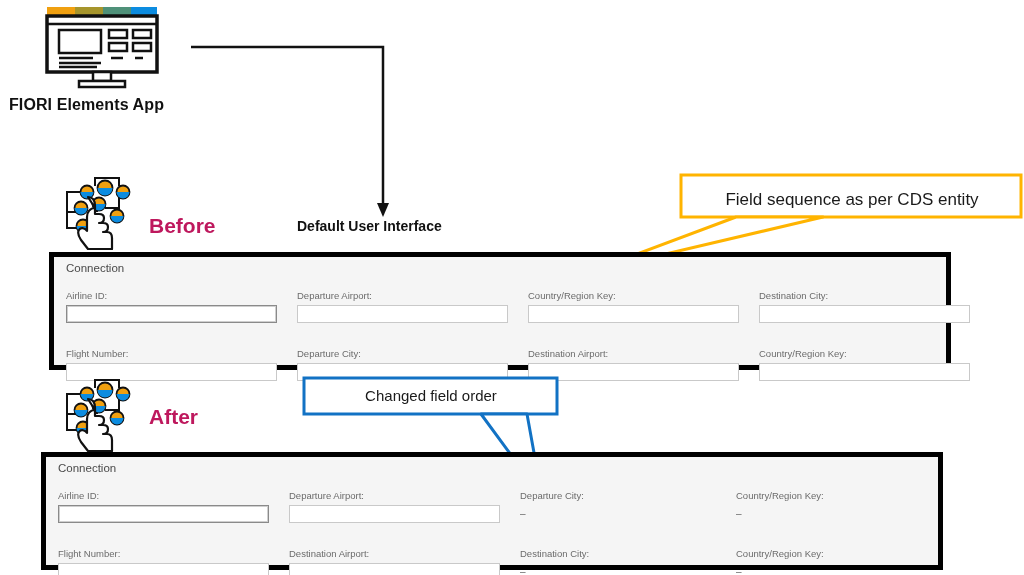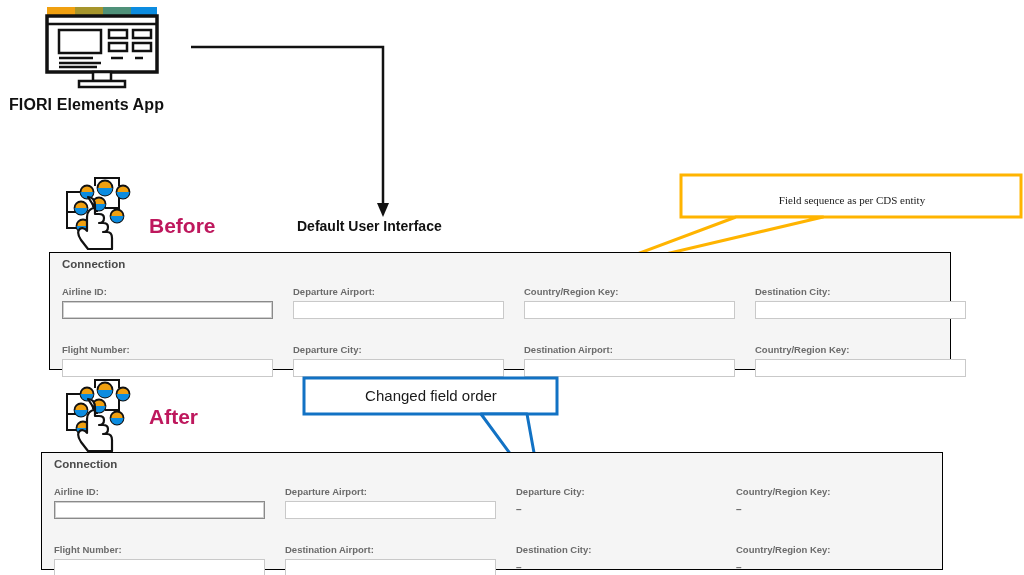--- a/index.html
+++ b/index.html
@@ -60,42 +60,40 @@
     color: #111111;
     white-space: nowrap;
   }
 
   
   #callout-yellow-svg { left: 570px; top: 165px; width: 454px; height: 115px; }
   #callout-yellow-text {
     left: 686px; top: 182px;
     width: 330px; height: 36px;
     display: flex; align-items: center; justify-content: center;
-    font-size: 11px;
+    font-size: 17px;
     color: #1a1a1a;
     white-space: nowrap;
-    font-family: Liberation Serif, serif;
   }
 
   #callout-blue-svg { left: 295px; top: 375px; width: 290px; height: 130px; }
   #callout-blue-text {
     left: 306px; top: 381px;
     width: 248px; height: 28px;
     display: flex; align-items: center; justify-content: center;
     font-size: 15px;
     color: #1a1a1a;
     white-space: nowrap;
   }
 
   
   .form-panel {
     background: #f5f5f5;
-    border: 1px solid #000000;
+    border: 5px solid #000000;
     box-sizing: border-box;
-    font-weight: bold;
   }
   #panel-before { left: 48px; top: 252px; width: 902px; height: 118px; }
   #panel-after  { left: 40px; top: 452px; width: 902px; height: 118px; }
 
   .panel-title {
     position: absolute;
     left: 12px; top: 5px;
     font-size: 11.5px;
     color: #4a4a4a;
     white-space: nowrap;

